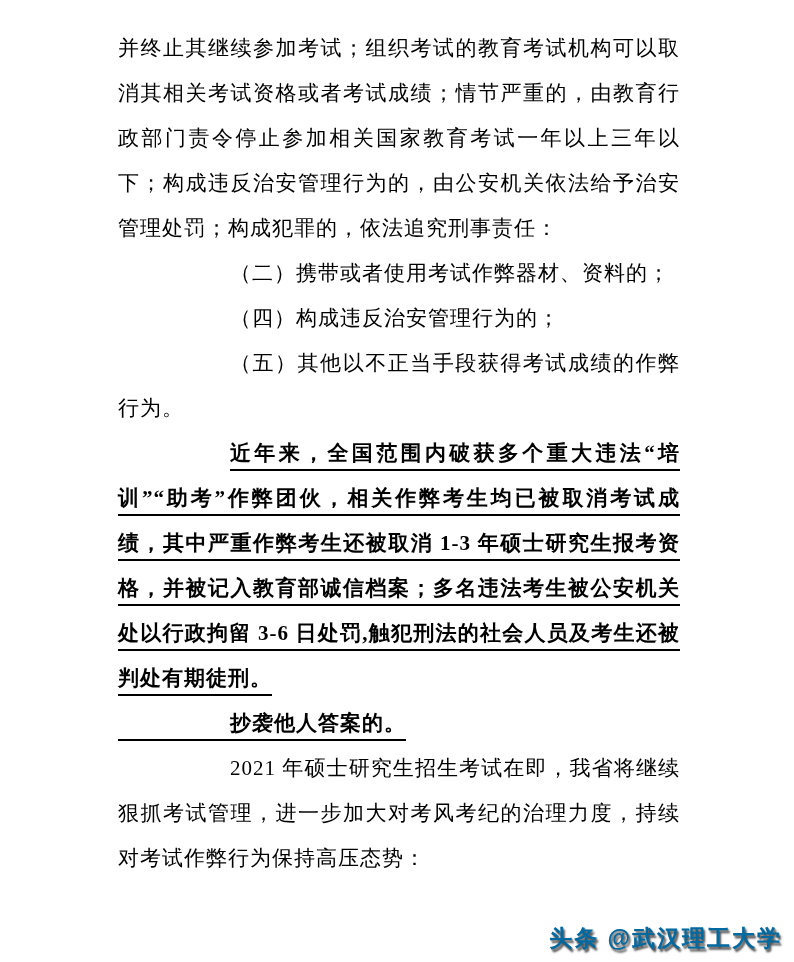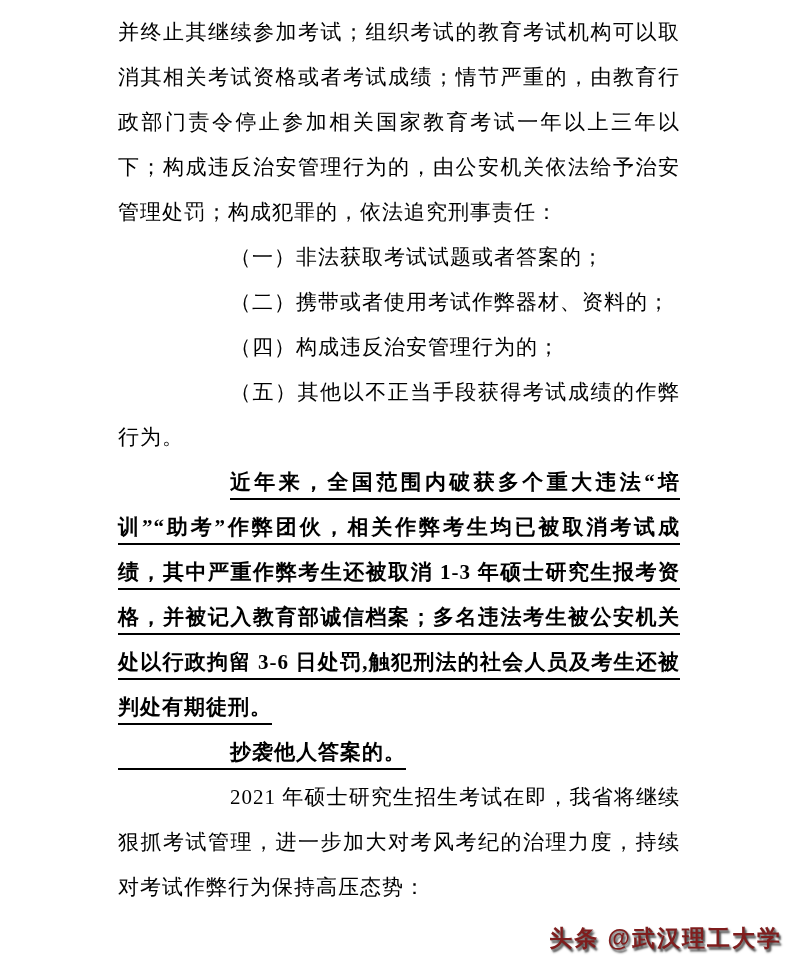--- a/index.html
+++ b/index.html
@@ -8,21 +8,21 @@
     width: 794px;
     height: 962px;
     position: relative;
     overflow: hidden;
     font-family: "Liberation Serif", serif;
     color: #000000;
   }
   .page {
     width: 794px;
     height: 962px;
-    padding: 10px 114px 10px 118px;
+    padding: 26px 114px 10px 118px;
   }
   .para {
     font-size: 21px;
     line-height: 45px;
     letter-spacing: 1px;
     text-align: justify;
     color: #000000;
   }
   .indent { text-indent: 112px; }
   .bold { font-weight: bold; }
@@ -40,34 +40,33 @@
     vertical-align: -11px;
   }
   .watermark {
     position: absolute;
     right: 12px;
     bottom: 8px;
     font-family: "Liberation Sans", sans-serif;
     font-weight: bold;
     font-size: 23px;
     letter-spacing: 2px;
-    color: #7f1d1d;
+    color: #0369a1;
     text-shadow: 2px 3px 2px rgba(70, 70, 70, 0.9),
                  1px 1px 1px rgba(70, 70, 70, 0.55);
     white-space: nowrap;
   }
 </style>
 </head>
 <body>
 
 <div class="page">
 
   <p class="para">并终止其继续参加考试；组织考试的教育考试机构可以取消其相关考试资格或者考试成绩；情节严重的，由教育行政部门责令停止参加相关国家教育考试一年以上三年以下；构成违反治安管理行为的，由公安机关依法给予治安管理处罚；构成犯罪的，依法追究刑事责任：</p>
 
-  <p class="para indent">（一）非法获取考试试题或者答案的；</p>
 
   <p class="para indent">（二）携带或者使用考试作弊器材、资料的；</p>
 
 
   <p class="para indent">（四）构成违反治安管理行为的；</p>
 
   <p class="para indent">（五）其他以不正当手段获得考试成绩的作弊行为。</p>
 
   <p class="para indent bold u-text">近年来，全国范围内破获多个重大违法“培训”“助考”作弊团伙，相关作弊考生均已被取消考试成绩，其中严重作弊考生还被取消 1-3 年硕士研究生报考资格，并被记入教育部诚信档案；多名违法考生被公安机关处以行政拘留 3-6 日处罚,触犯刑法的社会人员及考生还被判处有期徒刑。</p>
 

